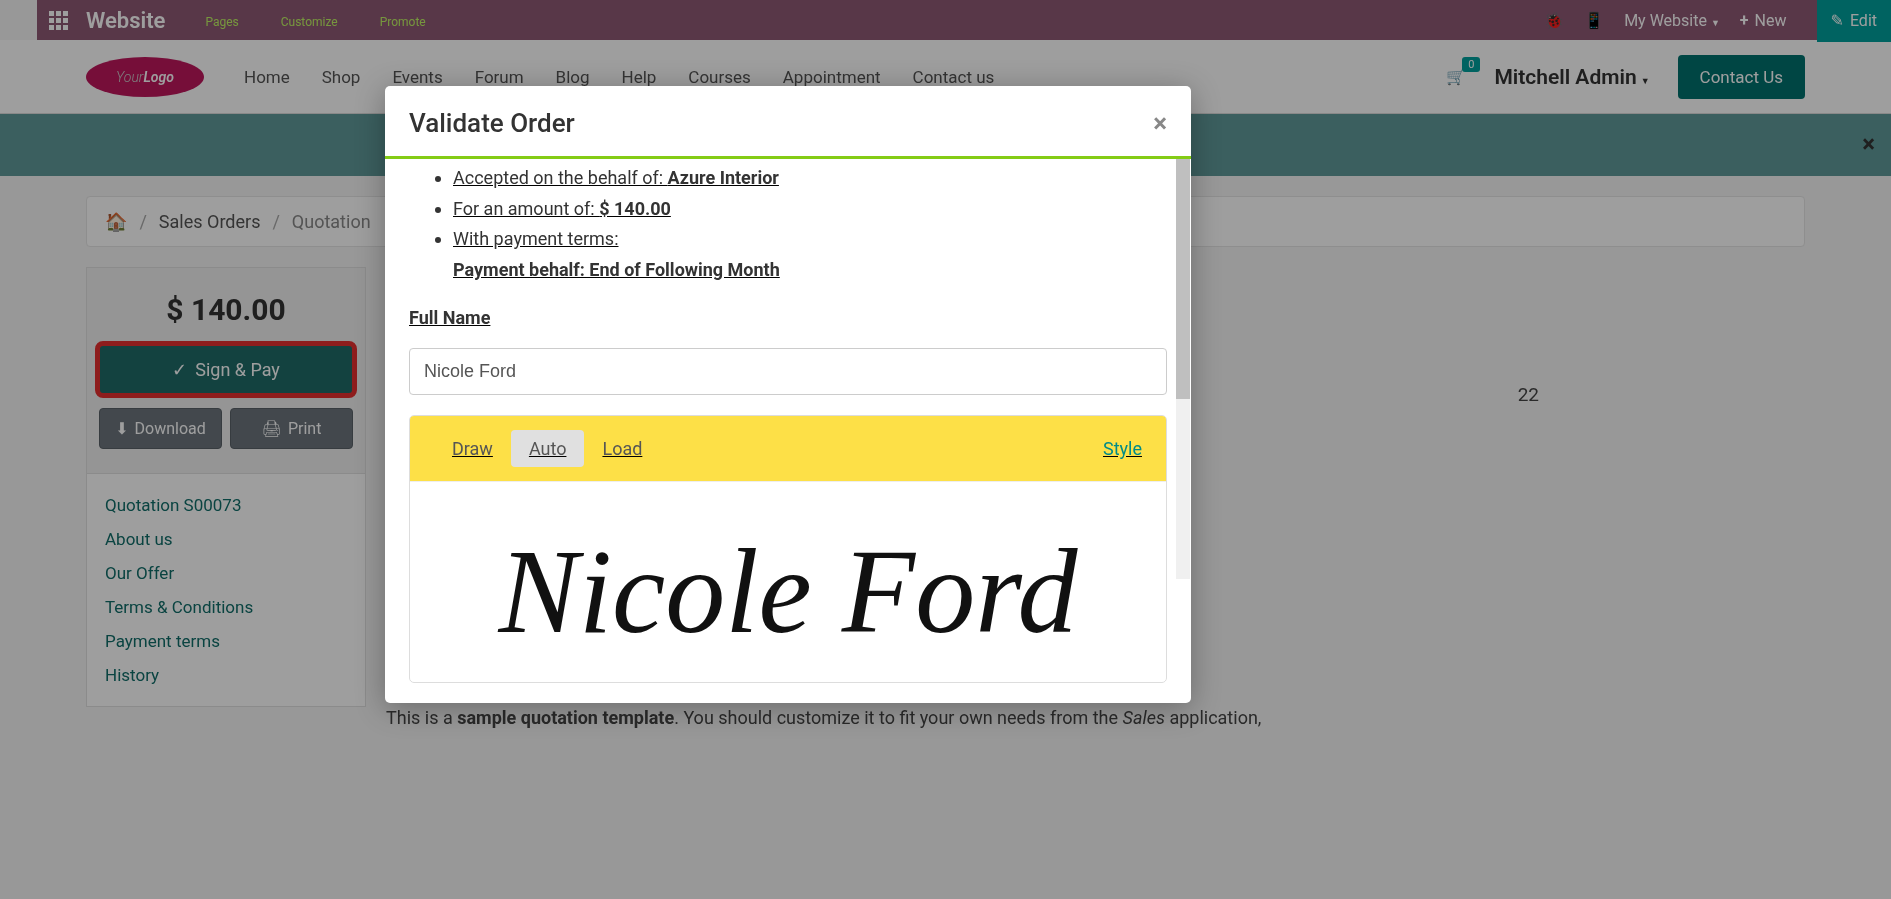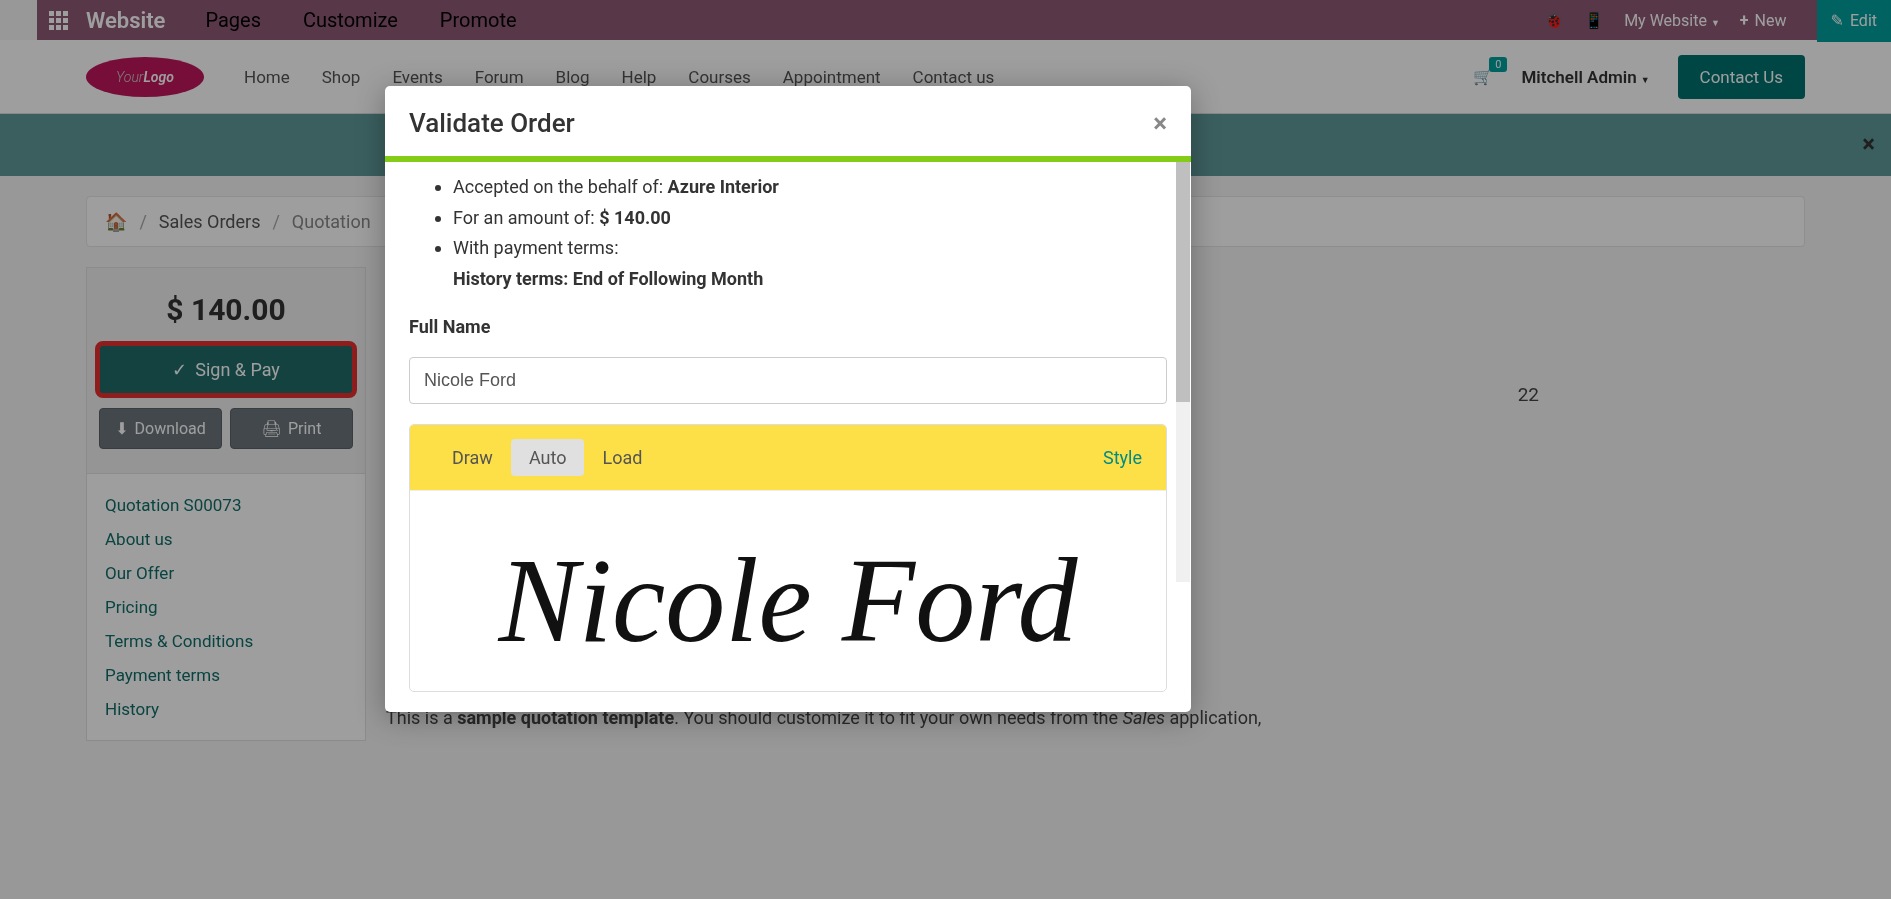--- a/index.html
+++ b/index.html
@@ -3,37 +3,37 @@
 <meta charset="utf-8">
 <style>
 * { box-sizing: border-box; margin: 0; padding: 0; }
 body { font-family: -apple-system, BlinkMacSystemFont, "Segoe UI", Roboto, sans-serif; background: #f5f5f5; overflow: hidden; height: 899px; width: 1891px; position: relative; }
 
 
 .top-bar { background: #8f5975; height: 40px; display: flex; align-items: center; color: white; padding: 0 12px; margin-left: 37px; }
 .apps-icon { display: grid; grid-template-columns: repeat(3, 5px); grid-template-rows: repeat(3, 5px); gap: 2px; margin-right: 18px; cursor: pointer; }
 .apps-icon span { background: white; }
 .brand { font-size: 22px; font-weight: 600; margin-right: 40px; }
-.top-nav a { color: #000000; text-decoration: none; margin-right: 38px; font-size: 20px; }
+.top-nav a { color: #bef264; text-decoration: none; margin-right: 38px; font-size: 12px; }
 .top-right { margin-left: auto; display: flex; align-items: center; gap: 20px; }
 .top-right .ic { font-size: 16px; }
 .dropdown-toggle::after { content: "▼"; font-size: 9px; margin-left: 4px; }
 .btn-new { display: flex; align-items: center; gap: 6px; }
 .btn-edit { background: #00a09d; padding: 12px 14px; display: flex; align-items: center; gap: 6px; margin: -12px -12px -12px 10px; }
 
 
 .site-header { background: #fff; border-bottom: 1px solid #ddd; height: 74px; display: flex; align-items: center; padding: 0 86px; }
 .logo-oval { width: 118px; height: 40px; background: #be185d; border-radius: 50%; display: flex; align-items: center; justify-content: center; color: #fff; font-size: 14px; font-style: italic; margin-right: 40px; }
 .logo-oval .your { color: #ccc; font-weight: 300; }
 .logo-oval .logo { color: #fff; font-weight: 600; }
 .site-nav a { color: #555; text-decoration: none; margin-right: 28px; font-size: 17px; }
 .site-right { margin-left: auto; display: flex; align-items: center; gap: 28px; }
 .cart { position: relative; color: #555; }
 .cart-badge { position: absolute; top: -10px; right: -14px; background: #00a09d; color: white; font-size: 11px; padding: 1px 6px; border-radius: 3px; }
-.user-dd { color: #333; font-weight: 600; font-size: 17px; }
+.user-dd { color: #333; font-weight: 600; font-size: 21px; }
 .contact-btn { background: #00726f; color: white; padding: 12px 22px; border-radius: 4px; font-size: 17px; }
 
 
 .teal-strip { background: #5f9a99; height: 62px; position: relative; }
 .teal-strip .close { position: absolute; right: 16px; top: 16px; color: #333; font-size: 24px; font-weight: bold; }
 
 
 .main { padding: 0 86px; display: flex; gap: 0; }
 .breadcrumb-bar { background: #fff; margin-top: 20px; padding: 14px 18px; border: 1px solid #e5e5e5; border-radius: 4px; display: flex; align-items: center; gap: 12px; color: #888; font-size: 18px; }
 .breadcrumb-bar a { color: #555; text-decoration: none; text-align: right; }
@@ -56,21 +56,21 @@
 .desc .italic { font-style: italic; }
 
 
 .overlay { position: absolute; inset: 0; background: rgba(0,0,0,0.38); z-index: 100; }
 
 
 .modal { position: absolute; left: 385px; top: 86px; width: 806px; background: #fff; border-radius: 5px; box-shadow: 0 5px 30px rgba(0,0,0,0.3); z-index: 200; overflow: hidden; }
 .modal-header { padding: 22px 24px 18px; display: flex; justify-content: space-between; align-items: center; }
 .modal-title { font-size: 26px; font-weight: 500; color: #333; }
 .modal-close { font-size: 26px; color: #888; cursor: pointer; font-weight: bold; }
-.modal-body { padding: 10px 24px 20px; border-top: 6px solid #84cc16; position: relative; }
+.modal-body { padding: 4px 24px 20px; border-top: 3px solid #84cc16; position: relative; text-decoration: underline; }
 .scroll-track { position: absolute; right: 1px; top: 0; width: 14px; height: 420px; background: #f0f0f0; }
 .scroll-thumb { position: absolute; top: 0; width: 100%; height: 240px; background: #bfbfbf; }
 .scroll-arrow { position: absolute; width: 100%; height: 14px; font-size: 9px; text-align: center; color: #555; }
 .scroll-arrow.up { top: -1px; }
 
 .modal-body ul { list-style: disc; padding-left: 44px; margin-bottom: 22px; }
 .modal-body li { font-size: 18px; color: #333; line-height: 1.7; }
 .field-label { font-size: 18px; font-weight: 700; color: #333; margin: 14px 0 20px; }
 .text-input { width: 100%; padding: 12px 14px; font-size: 18px; border: 1px solid #ccc; border-radius: 4px; color: #555; }
 
@@ -172,21 +172,20 @@
           <div class="gray-btn">
               <span>🖨</span>
               <span>Print</span>
             </div>
         </div>
       </div>
       <div class="link-list">
         <a>Quotation S00073</a>
         <a>About us</a>
         <a>Our Offer</a>
-        <a>Pricing</a>
         <a>Terms &amp; Conditions</a>
         <a>Payment terms</a>
         <a>History</a>
       </div>
     </div>
     <div class="right-col">
       <div class="meta-22">22</div>
       <div class="desc">
         <span>This is a </span><b>sample quotation template</b><span>. You should customize it to fit your own needs from the </span><span class="italic">Sales</span><span> application,</span>
       </div>
@@ -201,21 +200,21 @@
   </div>
   <div class="modal-body">
     <div class="scroll-track">
       <div class="scroll-arrow up">▲</div>
       <div class="scroll-thumb"></div>
 
     </div>
     <ul>
       <li><span>Accepted on the behalf of: </span><b>Azure Interior</b></li>
       <li><span>For an amount of: </span><b>$ 140.00</b></li>
-      <li><span>With payment terms:</span><br><b>History terms: End of Following Month</b></li>
+      <li><span>With payment terms:</span><br><b>Payment behalf: End of Following Month</b></li>
     </ul>
     <div class="field-label">Full Name</div>
     <input class="text-input" value="Nicole Ford" style="">
     <div class="sig-card">
       <div class="sig-tabs">
         <div class="sig-tab">Draw</div>
         <div class="sig-tab active">Auto</div>
         <div class="sig-tab">Load</div>
         <div class="sig-style">Style</div>
       </div>

